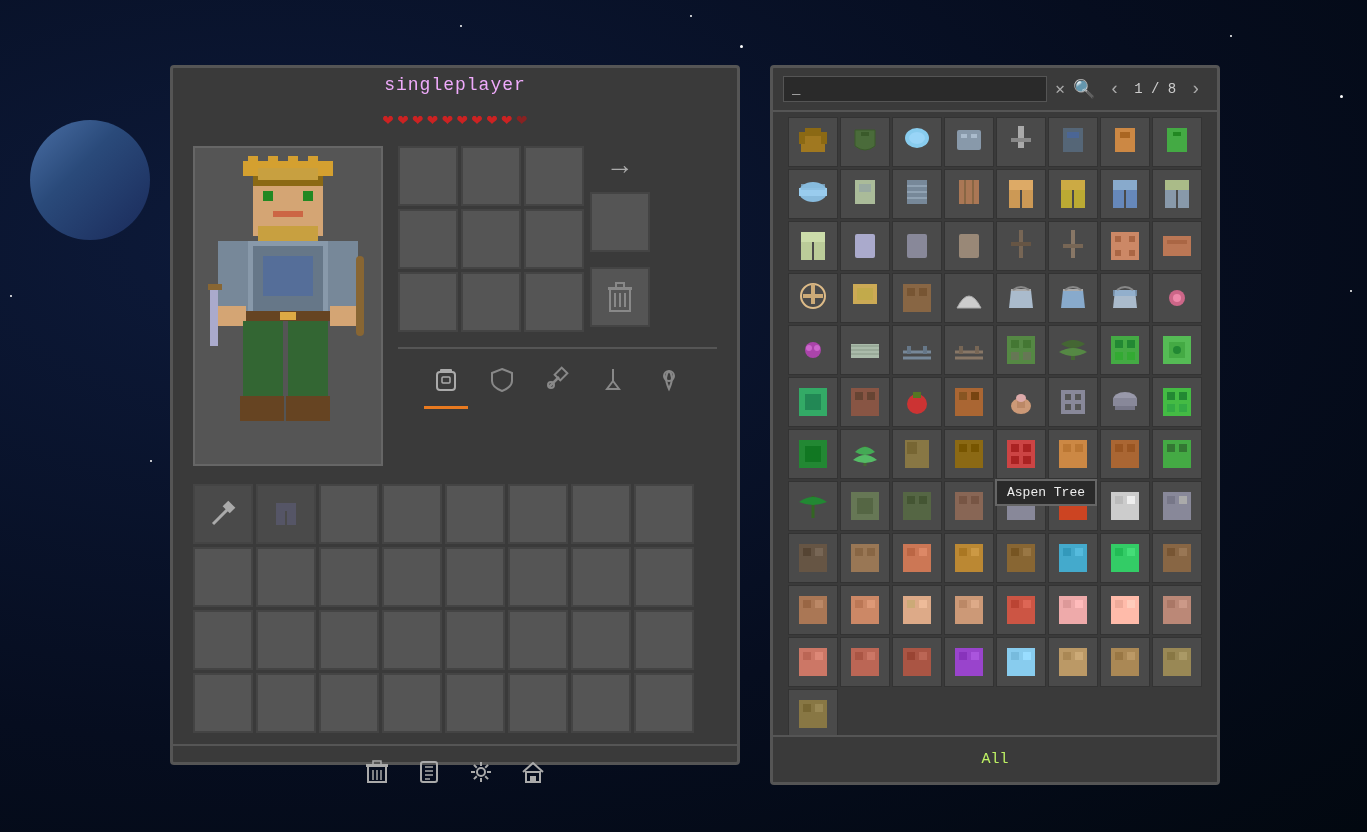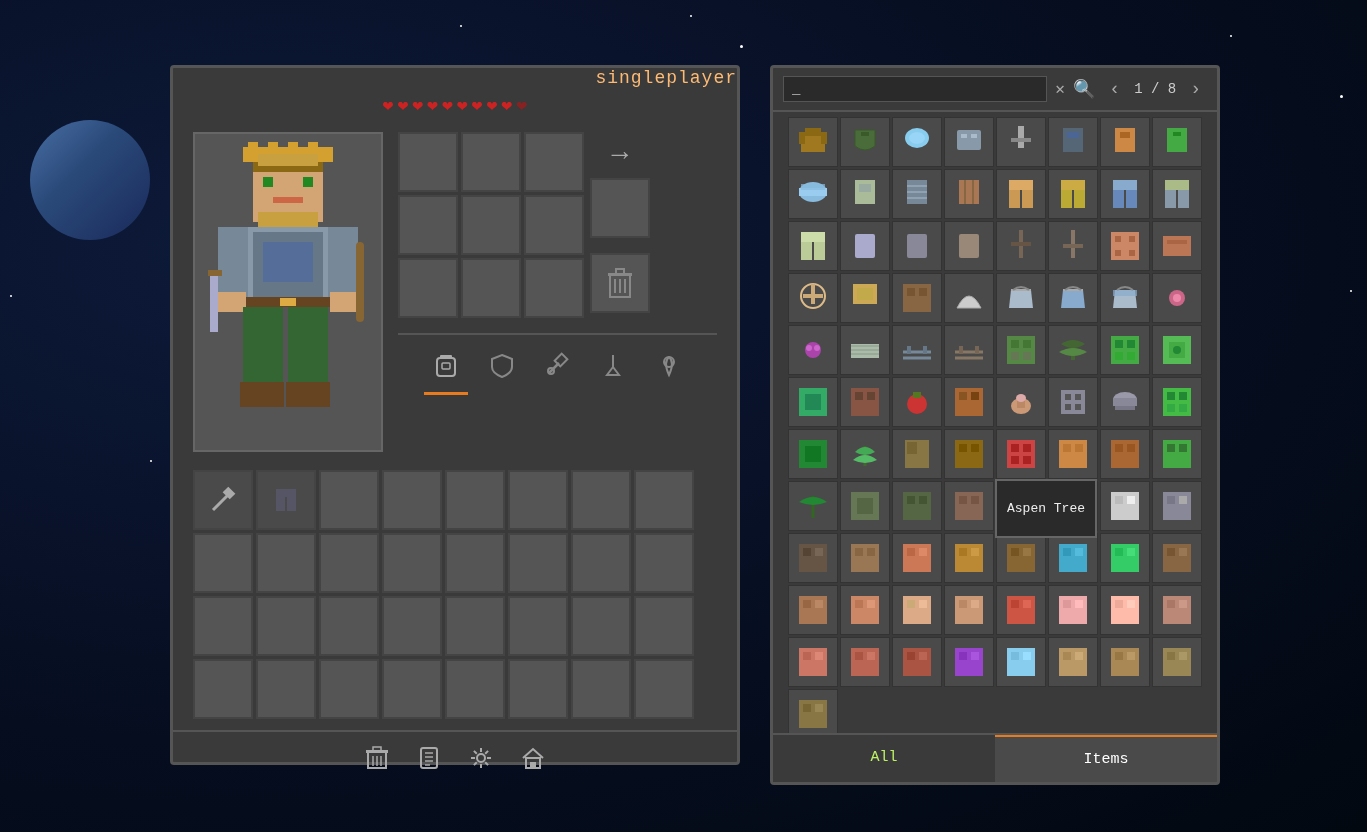--- a/index.html
+++ b/index.html
@@ -44,24 +44,24 @@
       left: 170px;
       top: 65px;
       width: 570px;
       height: 700px;
       background: #3a3a3a;
       border: 3px solid #555;
       border-radius: 4px;
     }
 
     .panel-title {
-      text-align: right;
-      color: #fdba74;
+      text-align: center;
+      color: #f0abfc;
       font-size: 18px;
-      padding: 0;
+      padding: 7px;
       font-family: 'Courier New', monospace;
       letter-spacing: 1px;
     }
 
     
     .health-bar {
       display: flex;
       justify-content: center;
       gap: 4px;
       padding: 6px 0;
@@ -294,21 +294,21 @@
       justify-content: center;
       font-size: 24px;
     }
 
     
     .tooltip {
       position: absolute;
       background: #2a2a2a;
       border: 2px solid #666;
       color: #eee;
-      padding: 20px 10px;
+      padding: 4px 10px;
       font-size: 13px;
       white-space: nowrap;
       z-index: 100;
       pointer-events: none;
       font-family: 'Courier New', monospace;
     }
 
     
     .filter-tabs {
       display: flex;
@@ -1212,19 +1212,18 @@
         <svg width="36" height="36" viewBox="0 0 36 36">
           <rect x="4" y="4" width="28" height="28" fill="#887744"></rect>
           <rect x="8" y="8" width="8" height="8" fill="#776633"></rect>
           <rect x="20" y="8" width="8" height="8" fill="#998855"></rect>
         </svg>
       </div>
     </div>
 
   <div class="filter-tabs">
     <div class="filter-tab">All</div>
-    <div class="filter-tab active">Items</div>
   </div>
 </div>
 
 <div class="tooltip" style="left: 995px; top: 479px; display: block;">
   <span>Aspen Tree</span>
 </div>
 
 </body></html>

